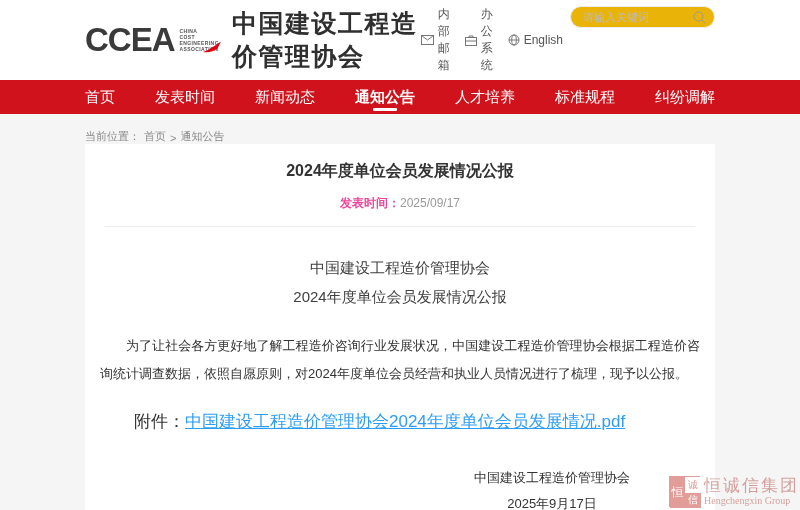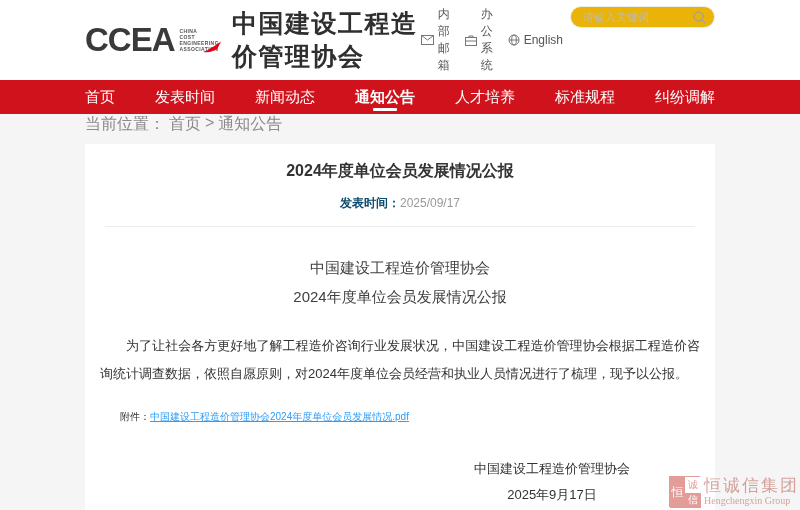--- a/index.html
+++ b/index.html
@@ -32,37 +32,37 @@
   .nav { background:#d0121c; height:34px; }
   .nav-inner { width:630px; margin:0 85px; height:34px; display:flex;
                justify-content:space-between; align-items:stretch; }
   .nav-item { color:#ffffff; font-size:15px; display:flex; align-items:center;
               position:relative; cursor:pointer; }
   .nav-item.active { font-weight:bold; }
   .nav-item.active::after { content:""; position:absolute; left:50%; transform:translateX(-50%);
               bottom:3px; width:24px; height:3px; background:#ffffff; border-radius:1px; }
 
   
-  .breadcrumb { width:630px; margin:0 85px; height:30px; display:flex; align-items:flex-start;
-                font-size:16px; color:#8a8a8a; gap:4px; }
+  .breadcrumb { width:630px; margin:0 85px; height:30px; display:flex; align-items:flex-end;
+                font-size:11px; color:#8a8a8a; gap:4px; }
   .crumb-link { color:#8a8a8a; cursor:pointer; }
 
   
   .card { width:630px; margin:0 85px; background:#ffffff; min-height:367px; padding-bottom:30px; }
   .article-head { text-align:center; padding-top:17px; }
   .article-title { font-size:16px; font-weight:bold; color:#333; }
   .article-date { margin-top:13px; font-size:12px; color:#999; }
-  .article-date .lbl { font-weight:bold; color:#0c4a6e; }
+  .article-date .lbl { font-weight:bold; color:#ec4899; }
   .divider { border:none; border-top:1px solid #ececec; margin:14px 20px 0 20px; }
 
   .article-body { padding:26px 15px 0 15px; }
   .sub-line { text-align:center; font-size:15px; color:#404040; line-height:29px; }
   .para { margin-top:21px; font-size:13px; color:#333; line-height:28px;
           text-indent:2em; text-align:justify; }
-  .attachment { margin-top:22px; font-size:10px; color:#333; text-indent:2em; }
+  .attachment { margin-top:22px; font-size:17px; color:#333; text-indent:2em; }
   .attach-link { color:#2e9df7; text-decoration:underline; cursor:pointer; }
 
   .signature { margin-top:32px; text-align:right; padding-right:70px; }
   .signature-inner { display:inline-block; text-align:center; font-size:13px; color:#333; line-height:26px; }
 
   
   .watermark { position:absolute; right:1px; bottom:3px; display:flex; align-items:center;
                gap:4px; opacity:.48; }
   .wm-logo { width:31px; height:31px; display:grid; grid-template-columns:15px 16px;
              grid-template-rows:15.5px 15.5px; border:1px solid #c3342b;

